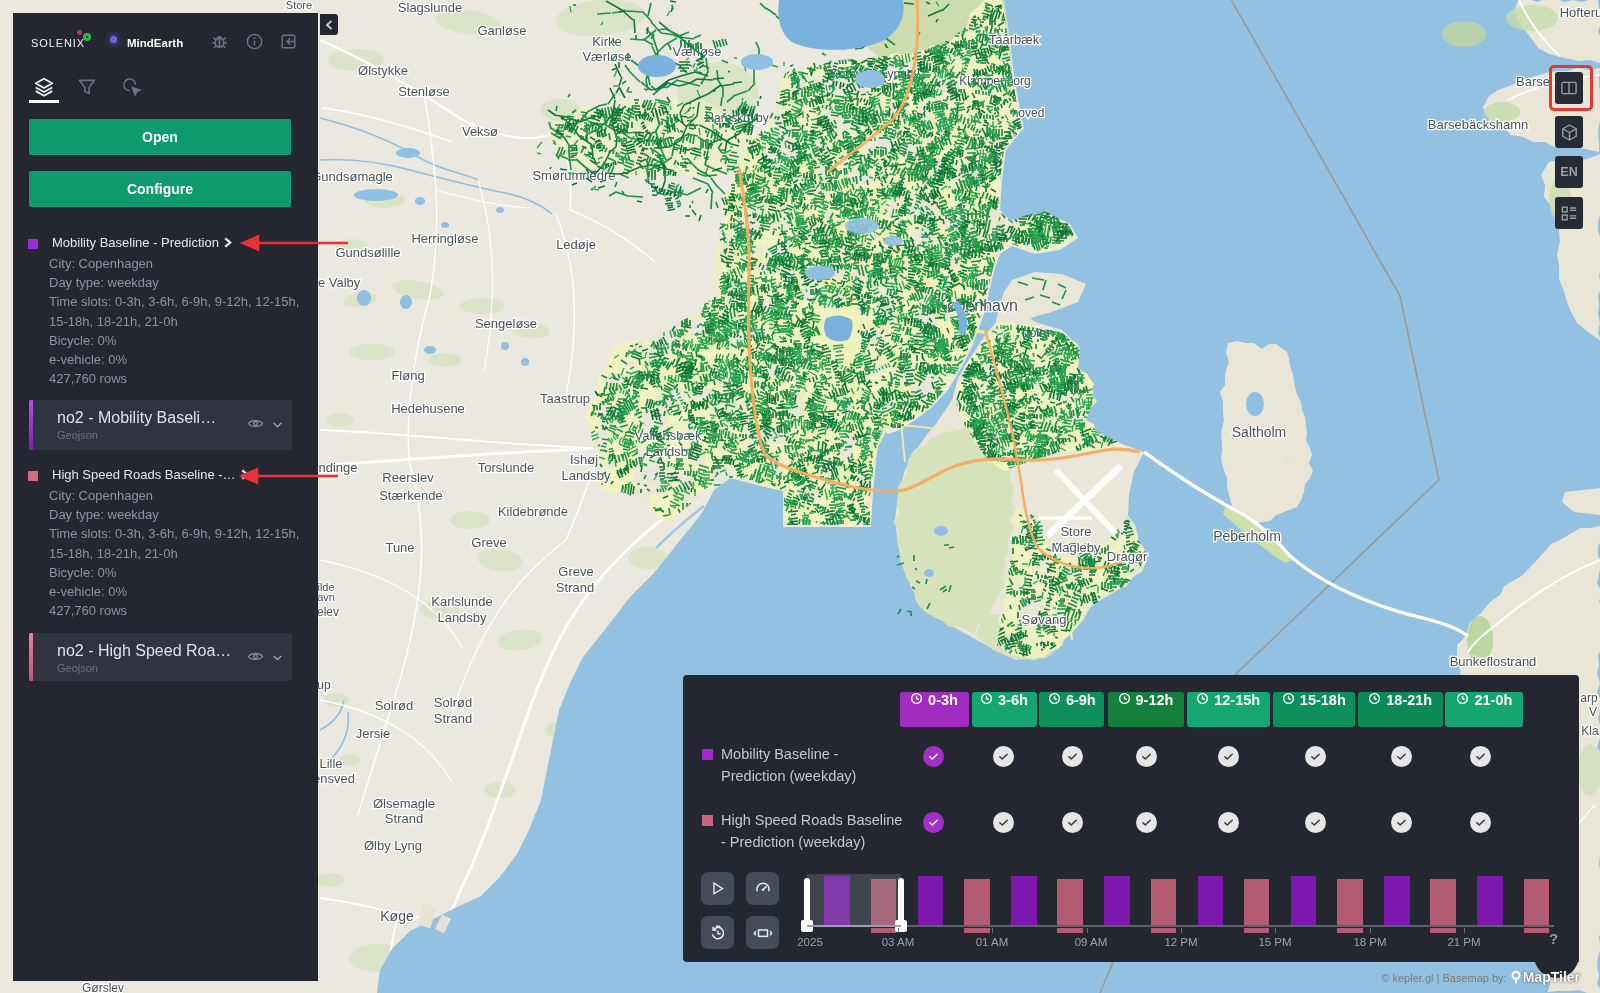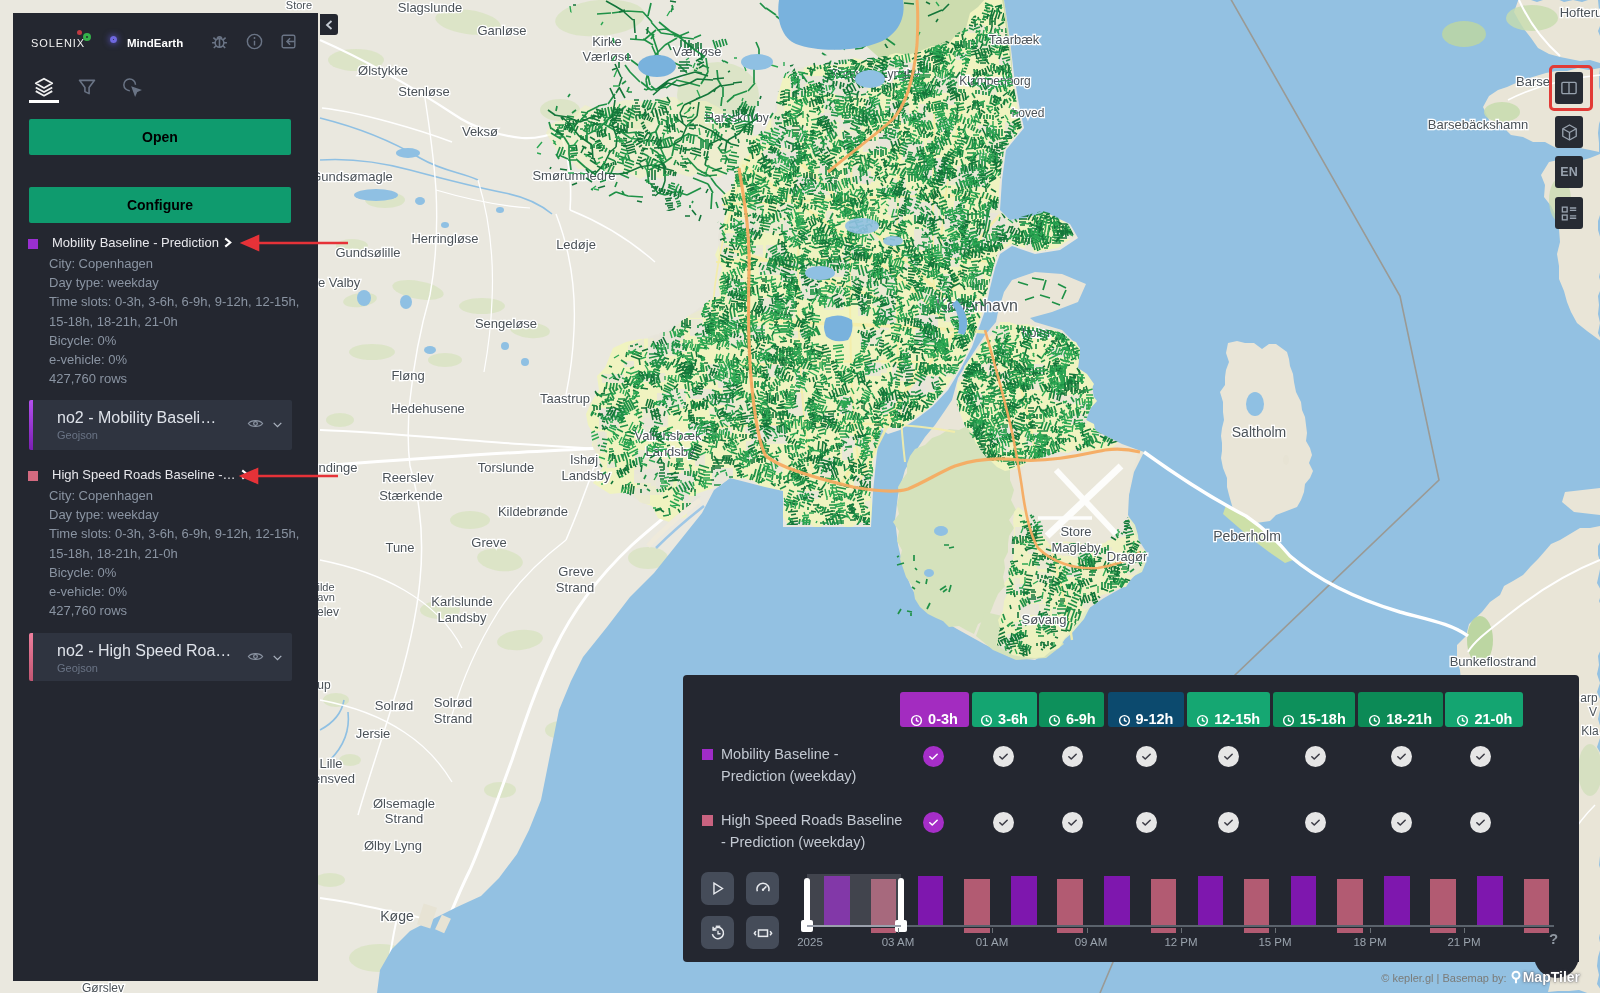--- a/index.html
+++ b/index.html
@@ -2,36 +2,36 @@
 <html><head><meta charset="utf-8"><style>
 *{margin:0;padding:0;box-sizing:border-box}
 html,body{width:1600px;height:993px;overflow:hidden;font-family:"Liberation Sans",sans-serif}
 #app{position:relative;width:1600px;height:993px;background:#eae8df}
 #map{position:absolute;left:0;top:0}
 #sidebar{position:absolute;left:13px;top:13px;width:305px;height:968px;background:#242730;color:#fff;z-index:10}
 .brand{position:absolute;left:18px;top:24px;font-size:11px;font-weight:normal;letter-spacing:0.9px;color:#f2f2f2}
 .hicon{position:absolute;top:30px}
 .tab{position:absolute;top:75px}
 .tabline{position:absolute;left:16px;top:87px;width:30px;height:3px;background:#fff}
-.gbtn{position:absolute;left:16px;width:262px;height:36px;background:#0f9b6e;color:#000000;font-size:14px;font-weight:bold;display:flex;align-items:center;justify-content:center;border-radius:2px}
+.gbtn{position:absolute;left:16px;width:262px;height:36px;background:#0f9b6e;color:#ffffff;font-size:14px;font-weight:bold;display:flex;align-items:center;justify-content:center;border-radius:2px}
 .dshead{position:absolute;left:39px;font-size:13px;color:#e8e8ec;white-space:nowrap;display:flex;align-items:center;gap:2px}
 .dsq{position:absolute;left:15px;width:10px;height:10px}
 .det{position:absolute;left:36px;font-size:13px;color:#8a94a2;white-space:nowrap}
 .lpanel{position:absolute;left:16px;width:263px;background:#2f3440;border-radius:2px}
 .lbar{position:absolute;left:0;top:0;width:4px;height:100%;border-radius:2px 0 0 2px}
 .ltitle{position:absolute;left:28px;top:9px;font-size:16px;color:#dfe3ea;white-space:nowrap}
 .lsub{position:absolute;left:28px;top:29px;font-size:11px;color:#6a7485}
 .leye{position:absolute;right:28px;top:15px}
 .lchev{position:absolute;right:8px;top:17px}
 #collapse{position:absolute;left:320px;top:14px;width:18px;height:21px;background:#242730;border-radius:0 3px 3px 0;color:#c6ccd4;font-size:12px;display:flex;align-items:center;justify-content:center}
 .mbtn{position:absolute;left:1555px;width:28px;height:32px;background:#272b33;border-radius:3px;display:flex;align-items:center;justify-content:center;color:#98a2ae}
 #redbox{position:absolute;left:1549px;top:65px;width:44px;height:46px;border:3px solid #e23b36;border-radius:5px;z-index:30}
 #bpanel{position:absolute;left:683px;top:675px;width:896px;height:287px;background:#242730;border-radius:4px 4px 0 4px;z-index:10}
 #bump{position:absolute;left:1534px;top:950px;width:45px;height:28px;border-radius:0 0 24px 24px;background:#242730;z-index:9}
-.ts{position:absolute;top:17px;height:35px;border-radius:3px;color:#fff;font-size:14.5px;font-weight:bold;display:flex;align-items:flex-end;justify-content:center}
+.ts{position:absolute;top:17px;height:35px;border-radius:3px;color:#fff;font-size:14.5px;font-weight:bold;display:flex;align-items:flex-start;justify-content:center}
 .legrow{position:absolute;left:38px;font-size:14.5px;color:#c3c9d2;line-height:22px}
 .legsq{position:absolute;width:11px;height:11px}
 .chk{position:absolute;width:21px;height:21px;border-radius:50%;display:flex;align-items:center;justify-content:center}
 .cbtn{position:absolute;width:33px;height:33px;background:#454c59;border-radius:7px;display:flex;align-items:center;justify-content:center}
 .bar{position:absolute;width:25.7px}
 .axl{position:absolute;top:261px;width:50px;text-align:center;font-size:11.5px;color:#9aa3ad}
 .tick{position:absolute;top:253px;width:1px;height:5px;background:#6a7076}
 #axis{position:absolute;left:124px;top:250px;width:747px;height:2px;background:#5a626c}
 #attrib{position:absolute;right:20px;top:969px;font-size:11px;color:#7b7b78;white-space:nowrap;z-index:20}
 #mtlogo{color:#fff;font-size:14px;font-weight:bold;text-shadow:0 0 3px rgba(80,80,90,.9),0 0 1px rgba(60,60,70,.9)}
@@ -585,21 +585,21 @@
         </svg></div>
  <div class="tab" style="left:64px;top:64px"><svg width="20" height="20" viewBox="0 0 24 24" fill="none" stroke="#6a7485" stroke-width="1.9" stroke-linejoin="round">
           <path d="M3 4 H21 L14.5 12.5 V20 L9.5 17.5 V12.5 Z"></path>
         </svg></div>
  <div class="tab" style="left:109px;top:64px"><svg width="20" height="20" viewBox="0 0 24 24" fill="none" stroke="#6a7485" stroke-width="1.8">
           <path d="M16.2 9.2 A7 7 0 1 0 9.4 16.4"></path>
           <path d="M12.5 12.5 L15.8 21.5 L17.5 17.5 L21.5 15.8 Z" fill="#6a7485"></path>
         </svg></div>
  <div class="tabline"></div>
  <div class="gbtn" style="top:106px">Open</div>
- <div class="gbtn" style="top:174px">Configure</div>
+ <div class="gbtn" style="top:158px">Configure</div>
 
  <div class="dsq" style="top:226px;background:#9a2fd1"></div>
  <div class="dshead" style="top:222px">Mobility Baseline - Prediction <svg width="9" height="11" viewBox="0 0 10 12" style="margin-left:2px">
           <path d="M2.5 1.5 L8 6 L2.5 10.5" fill="none" stroke="#fff" stroke-width="2.4"></path>
         </svg></div>
  <div class="det" style="top:243.0px">City: Copenhagen</div>
       <div class="det" style="top:262.2px">Day type: weekday</div>
       <div class="det" style="top:281.4px">Time slots: 0-3h, 3-6h, 6-9h, 9-12h, 12-15h,</div>
       <div class="det" style="top:300.6px">15-18h, 18-21h, 21-0h</div>
       <div class="det" style="top:319.8px">Bicycle: 0%</div>
@@ -688,21 +688,21 @@
           <path d="M12 7v5l4 2" fill="none" stroke="#fff" stroke-width="2.6"></path>
         </svg>0-3h</div>
       <div class="ts" style="left:288.5px;width:65px;background:#14a571"><svg width="13" height="13" viewBox="0 0 24 24" style="margin-right:5px">
           <circle cx="12" cy="12" r="9" fill="none" stroke="#fff" stroke-width="2.6"></circle>
           <path d="M12 7v5l4 2" fill="none" stroke="#fff" stroke-width="2.6"></path>
         </svg>3-6h</div>
       <div class="ts" style="left:356.29999999999995px;width:65px;background:#0d905b"><svg width="13" height="13" viewBox="0 0 24 24" style="margin-right:5px">
           <circle cx="12" cy="12" r="9" fill="none" stroke="#fff" stroke-width="2.6"></circle>
           <path d="M12 7v5l4 2" fill="none" stroke="#fff" stroke-width="2.6"></path>
         </svg>6-9h</div>
-      <div class="ts" style="left:424.5px;width:76px;background:#0c4a6e"><svg width="13" height="13" viewBox="0 0 24 24" style="margin-right:5px">
+      <div class="ts" style="left:424.5px;width:76px;background:#15803d"><svg width="13" height="13" viewBox="0 0 24 24" style="margin-right:5px">
           <circle cx="12" cy="12" r="9" fill="none" stroke="#fff" stroke-width="2.6"></circle>
           <path d="M12 7v5l4 2" fill="none" stroke="#fff" stroke-width="2.6"></path>
         </svg>9-12h</div>
       <div class="ts" style="left:503.70000000000005px;width:83px;background:#15a772"><svg width="13" height="13" viewBox="0 0 24 24" style="margin-right:5px">
           <circle cx="12" cy="12" r="9" fill="none" stroke="#fff" stroke-width="2.6"></circle>
           <path d="M12 7v5l4 2" fill="none" stroke="#fff" stroke-width="2.6"></path>
         </svg>12-15h</div>
       <div class="ts" style="left:589.8px;width:82px;background:#0d905b"><svg width="13" height="13" viewBox="0 0 24 24" style="margin-right:5px">
           <circle cx="12" cy="12" r="9" fill="none" stroke="#fff" stroke-width="2.6"></circle>
           <path d="M12 7v5l4 2" fill="none" stroke="#fff" stroke-width="2.6"></path>

